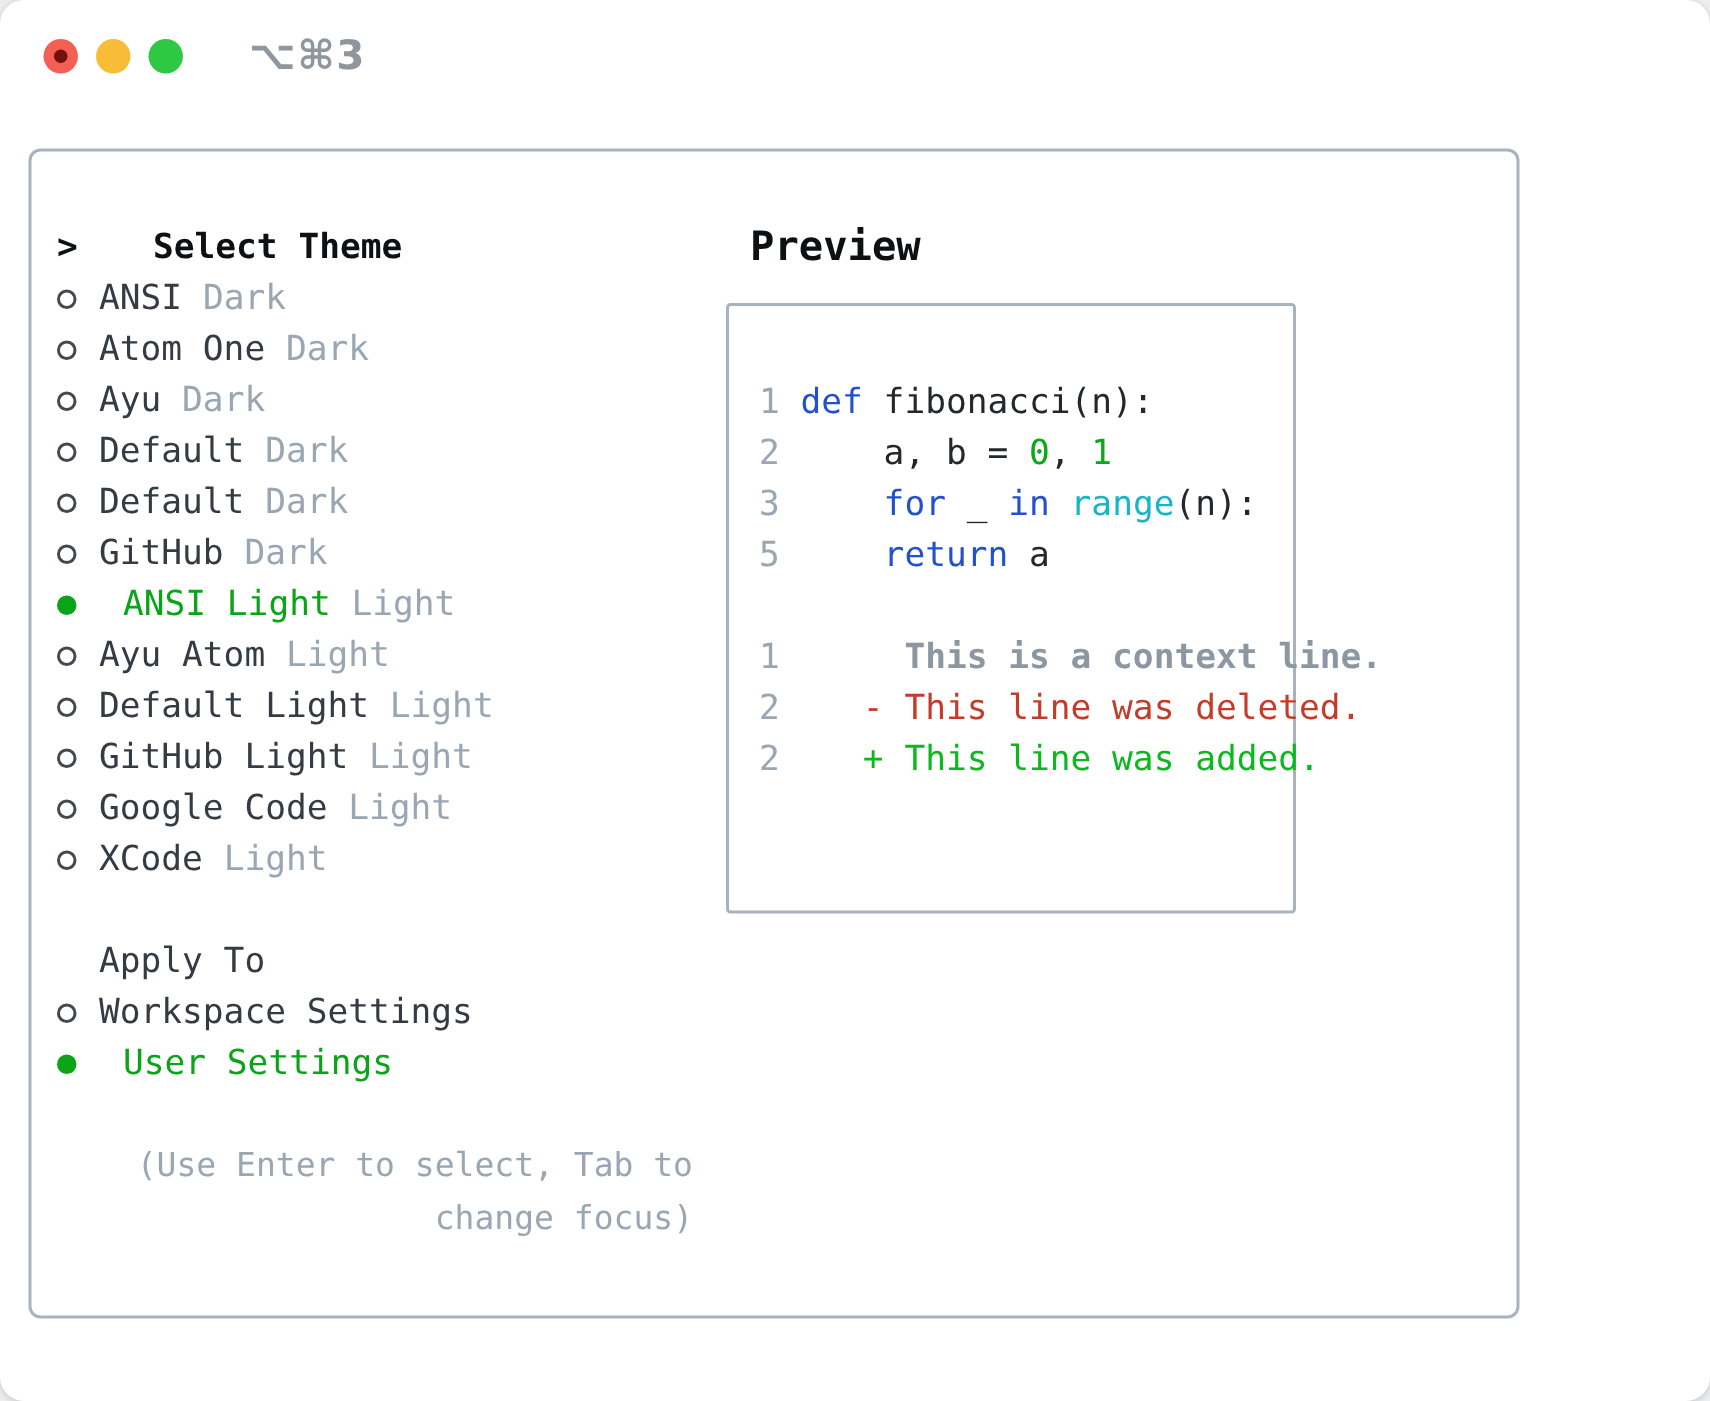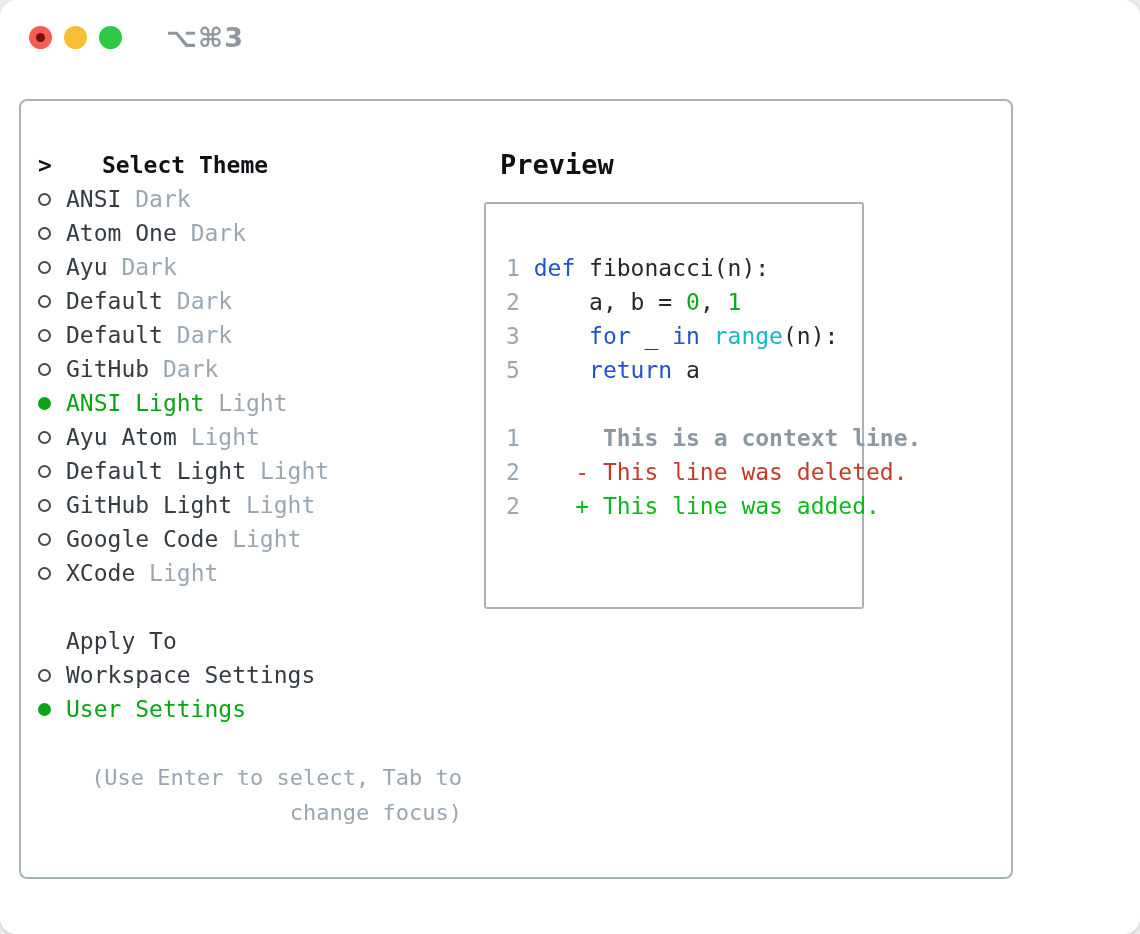--- a/index.html
+++ b/index.html
@@ -28,21 +28,21 @@
   .panel{position:absolute;left:19px;top:99px;width:994px;height:780px;
     border:2px solid var(--panel-border);border-radius:8px;background:var(--window-bg);}
   .left-col{position:absolute;left:17px;top:47px;width:440px;}
   .row{display:flex;align-items:center;height:34px;font-size:23px;color:var(--item-text);white-space:pre;}
   .lead{flex:0 0 28px;width:28px;display:flex;align-items:center;}
   .prefix-char{font-weight:bold;color:var(--header-text);}
   .htext{font-weight:bold;color:var(--header-text);margin-left:36px;}
   .bullet{width:13px;height:13px;border-radius:50%;border:2px solid var(--circle-outline);}
   .bullet.filled{background:var(--accent-green);border-color:var(--accent-green);}
   .tname{color:var(--item-text);}
-  .tname.sel{color:var(--accent-green);}
+  .tname.sel{color:var(--accent-green);margin-left:16px;}
   .tvariant{color:var(--muted);}
   .spacer{height:34px;}
   .hint{font-size:22px;line-height:35px;color:var(--muted);width:424px;white-space:normal;text-align:right;}
   
   .preview-title{position:absolute;left:479px;top:47px;height:34px;line-height:34px;
     font-size:27px;font-weight:bold;color:var(--header-text);}
   .preview-box{position:absolute;left:463px;top:101px;width:380px;height:407px;
     border:2px solid var(--panel-border);border-radius:3px;}
   .preview-content{position:absolute;left:20px;top:47px;}
   .cline{height:34px;line-height:34px;font-size:23px;white-space:pre;color:var(--code-plain);}

